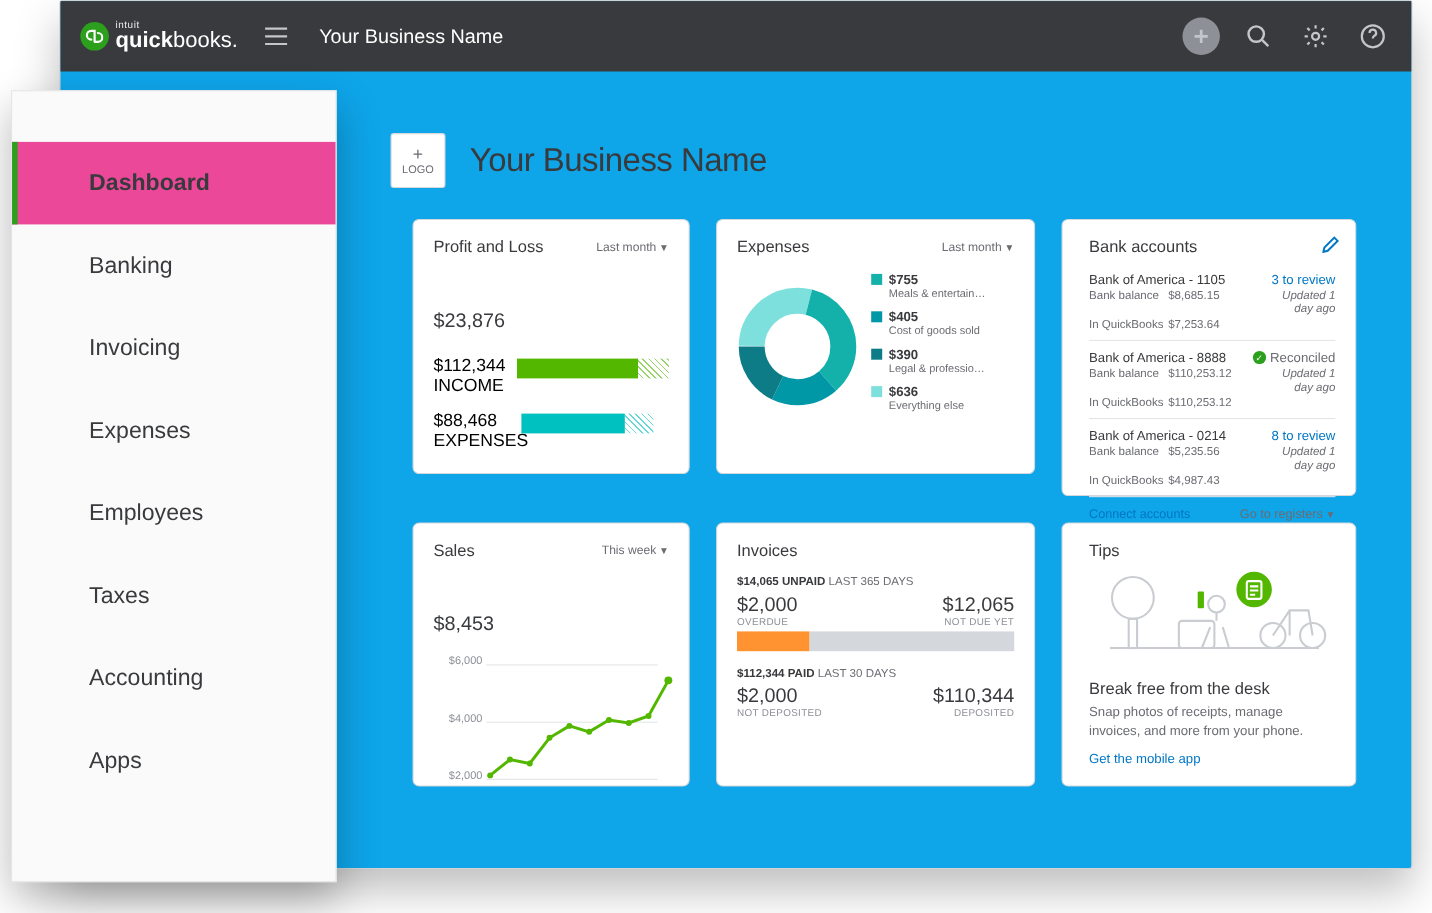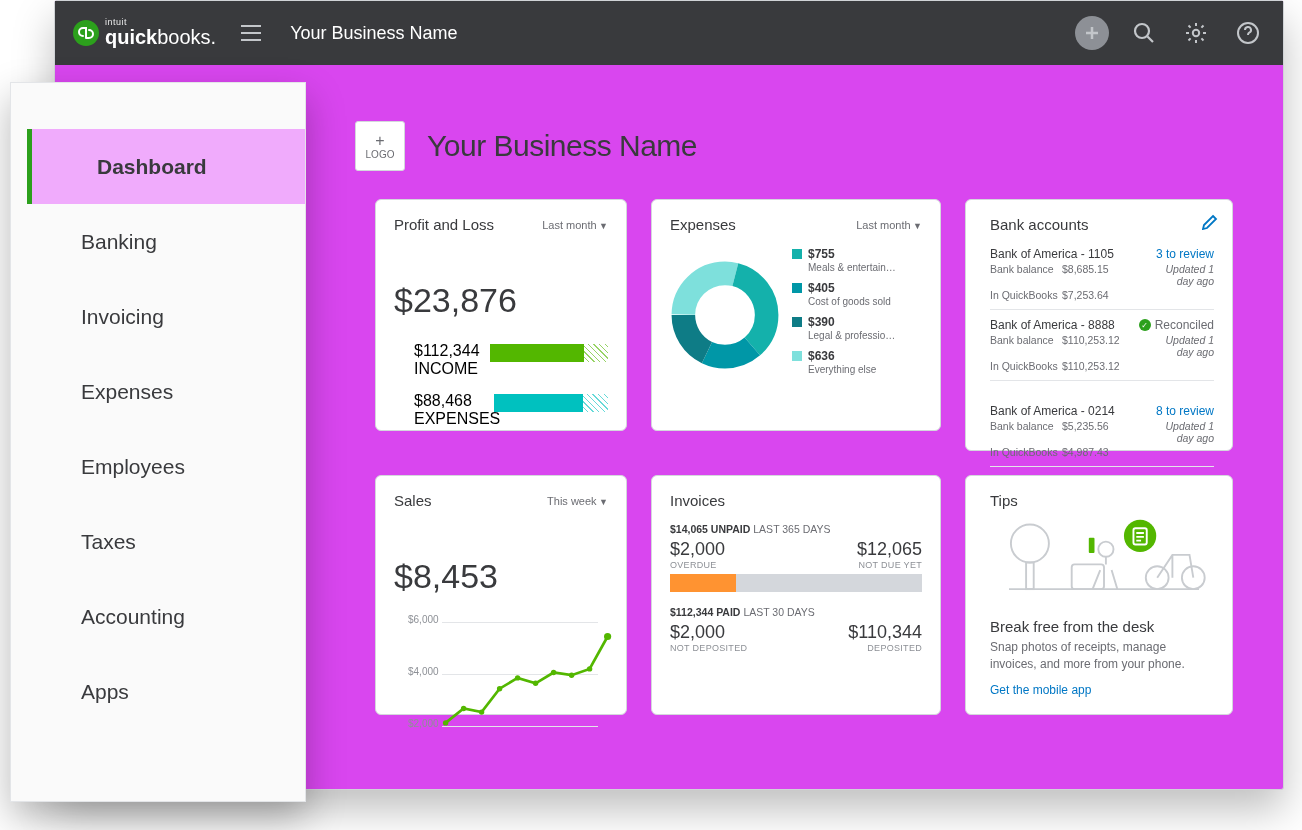--- a/index.html
+++ b/index.html
@@ -10,21 +10,21 @@
     width: 1302px;
     height: 830px;
     position: relative;
     overflow: hidden;
   }
   
   .app-shell {
     position: absolute;
     left: 54px; top: 0;
     width: 1230px; height: 790px;
-    background: #d946ef;
+    background: #0ea5e9;
     border: 1px solid #d0d3d6;
     border-radius: 3px;
     box-shadow: 0 20px 40px rgba(0,0,0,.25);
   }
   .topbar {
     height: 64px;
     background: #393a3d;
     display: flex;
     align-items: center;
     padding: 0 18px;
@@ -79,42 +79,42 @@
     padding: 16px 18px;
     position: relative;
   }
   .card.small { width: 252px; height: 232px; }
   .card.wide  { width: 290px; height: 232px; }
   .card.bank  { width: 268px; height: 252px; padding-left: 24px; }
   .card-title-row { display:flex; justify-content:space-between; align-items:center; margin-bottom:6px;}
   .card-title { font-size: 15px; color:#393a3d; }
   .period-sel { font-size: 11px; color:#6b6c72; cursor:pointer;}
   .period-sel::after { content:" ▼"; font-size:9px; }
-  .big-number { font-size: 34px; font-weight: 400; color:#393a3d; margin-bottom: 8px; margin-top: 48px;}
+  .big-number { font-size: 18px; font-weight: 400; color:#393a3d; margin-bottom: 8px; margin-top: 48px;}
   .pl-bar { height: 18px; margin-top:2px; position:relative; width: 150px; display:inline-block; vertical-align:top;}
   .pl-bar .fill { position:absolute; left:0; top:0; bottom:0; }
   .pl-bar .hatch {
     position:absolute; top:0; bottom:0;
     background-image: repeating-linear-gradient(45deg, transparent 0 3px, currentColor 3px 4px);
     opacity:.6;
   }
-  .pl-flex { display:flex; align-items:flex-start; gap:10px; margin-top:22px;margin-left:20px;}
+  .pl-flex { display:flex; align-items:flex-start; gap:10px; margin-top:22px;}
   .pl-left { width: 70px; text-align:left;}
   
   .expenses-body { display:flex; gap:12px; margin-top:14px; align-items:center;}
   .donut-wrap { width: 110px; height:110px; flex:0 0 auto;}
   .exp-legend { font-size:11px; color:#6b6c72; flex:1;}
   .exp-item { display:flex; gap:6px; margin-bottom:8px; align-items:flex-start;}
   .swatch { width:10px; height:10px; margin-top:2px; flex:0 0 auto;}
   .exp-item .amt { font-weight:600; color:#393a3d; font-size:12px;}
   .exp-item .cat { font-size:10px; white-space:nowrap; overflow:hidden; text-overflow:ellipsis; max-width:105px;}
   
   .bank-body { font-size:11px; color:#6b6c72; }
   .bank-entry { padding: 8px 0; border-bottom:1px solid #e3e5e8;}
-  .bank-entry:last-of-type { border-bottom:1px solid #e3e5e8;margin-top:15px;}
+  .bank-entry:last-of-type { border-bottom:1px solid #e3e5e8;}
   .bank-line1 { display:flex; justify-content:space-between; font-size:12px; }
   .bank-line1 .name { color:#393a3d; font-weight:500;}
   .bank-line1 .status-review { color:#0077c5; cursor:pointer;}
   .bank-line1 .status-rec { color:#6b6c72; display:flex; align-items:center; gap:4px;}
   .check-badge { width:12px;height:12px;border-radius:50%;background:#2ca01c;display:inline-flex;align-items:center;justify-content:center;color:#fff;font-size:8px;}
   .bank-sub { display:grid; grid-template-columns: 72px 66px 1fr; font-size:10.5px; margin-top:2px;}
   .bank-sub .updated { text-align:right; font-style:italic;}
   .bank-footer { display:flex; justify-content:space-between; padding-top:10px; font-size:11.5px;}
   .linkish { color:#0077c5; cursor:pointer;}
   .goreg { color:#6b6c72; cursor:pointer;}
@@ -152,23 +152,22 @@
   .side-item {
     height: 75px;
     display:flex; align-items:center;
     padding-left: 70px;
     font-size: 21px;
     color: #393a3d;
     cursor:pointer;
     position:relative;
   }
   .side-item.selected {
-    background: #f0abfc;
+    background: #ec4899;
     font-weight: 700;
-    margin-left: 16px;
   }
   .side-item.selected::before {
     content:"";
     position:absolute; left:0; top:0; bottom:0; width:5px;
     background:#2ca01c;
   }
 </style>
 </head>
 <body>
 

